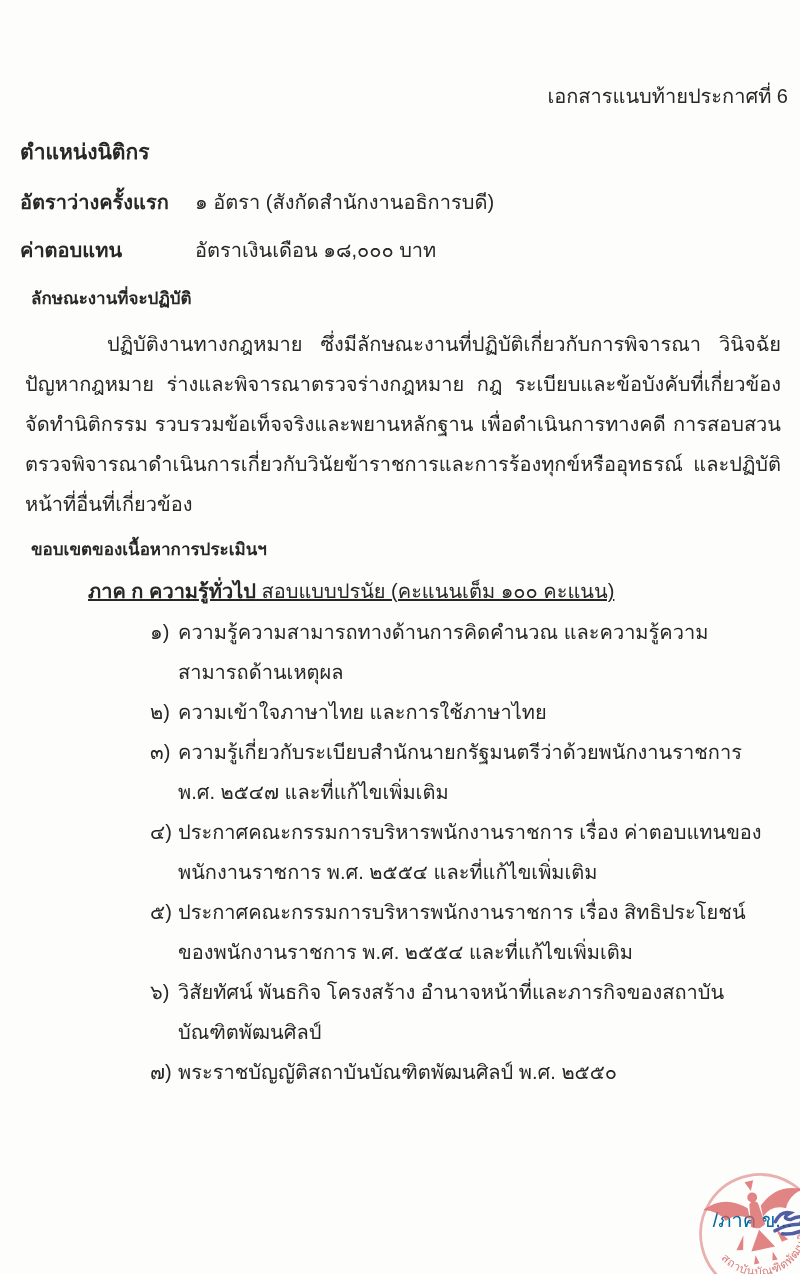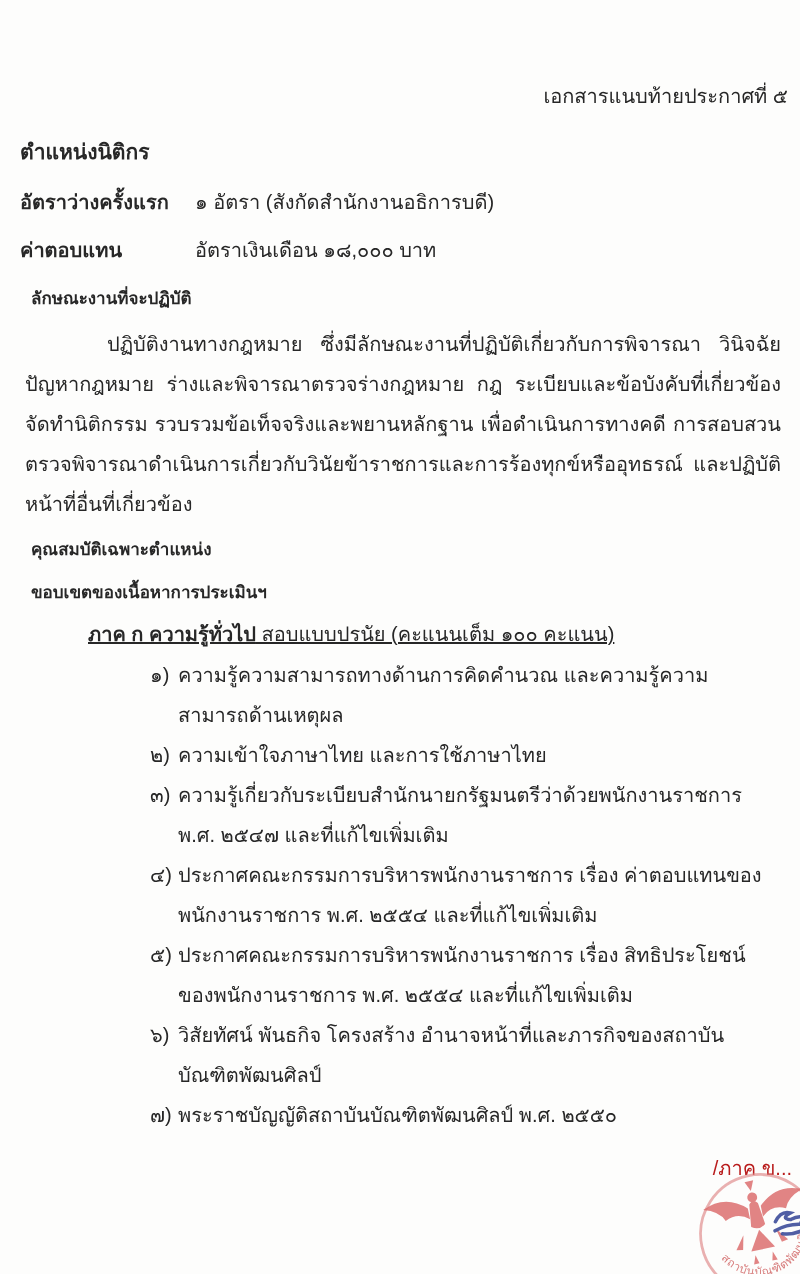--- a/index.html
+++ b/index.html
@@ -81,60 +81,59 @@
   .exam-item-num {
     flex: 0 0 28px;
     width: 28px;
   }
   .exam-item-text {
     flex: 1;
     text-align: left;
   }
   .continuation-note {
     position: absolute;
-    top: 1148px;
+    top: 1200px;
     right: 8px;
     font-size: 20px;
-    color: #b91c1c;
+    color: #0369a1;
   }
   .stamp {
     position: absolute;
     left: 694px;
     top: 1168px;
     width: 132px;
     height: 132px;
     transform: rotate(-12deg);
     opacity: 0.9;
   }
 </style>
 </head>
 <body>
 
 <div class="page">
   <div class="content">
 
-    <div class="header-note">เอกสารแนบท้ายประกาศที่ ๕</div>
+    <div class="header-note">เอกสารแนบท้ายประกาศที่ 6</div>
 
     <div class="doc-title">ตำแหน่งนิติกร</div>
 
     <div class="fields">
       <div class="field-row">
         <div class="field-label">อัตราว่างครั้งแรก</div>
         <div class="field-value">๑  อัตรา  (สังกัดสำนักงานอธิการบดี)</div>
       </div>
       <div class="field-row">
         <div class="field-label">ค่าตอบแทน</div>
         <div class="field-value">อัตราเงินเดือน ๑๘,๐๐๐ บาท</div>
       </div>
     </div>
 
     <div class="section-heading sec-duties">ลักษณะงานที่จะปฏิบัติ</div>
     <p class="para">ปฏิบัติงานทางกฎหมาย ซึ่งมีลักษณะงานที่ปฏิบัติเกี่ยวกับการพิจารณา วินิจฉัยปัญหากฎหมาย ร่างและพิจารณาตรวจร่างกฎหมาย กฎ ระเบียบและข้อบังคับที่เกี่ยวข้อง จัดทำนิติกรรม รวบรวมข้อเท็จจริงและพยานหลักฐาน เพื่อดำเนินการทางคดี การสอบสวน ตรวจพิจารณาดำเนินการเกี่ยวกับวินัยข้าราชการและการร้องทุกข์หรืออุทธรณ์ และปฏิบัติหน้าที่อื่นที่เกี่ยวข้อง</p>
 
-    <div class="section-heading sec-qual">คุณสมบัติเฉพาะตำแหน่ง</div>
 
     <div class="section-heading sec-scope">ขอบเขตของเนื้อหาการประเมินฯ</div>
 
     <div class="part-line">
       <span class="part-bold">ภาค ก ความรู้ทั่วไป</span><span> สอบแบบปรนัย (คะแนนเต็ม ๑๐๐ คะแนน)</span>
     </div>
 
     <div class="exam-list">
       <div class="exam-item">
         <div class="exam-item-num">๑)</div>

